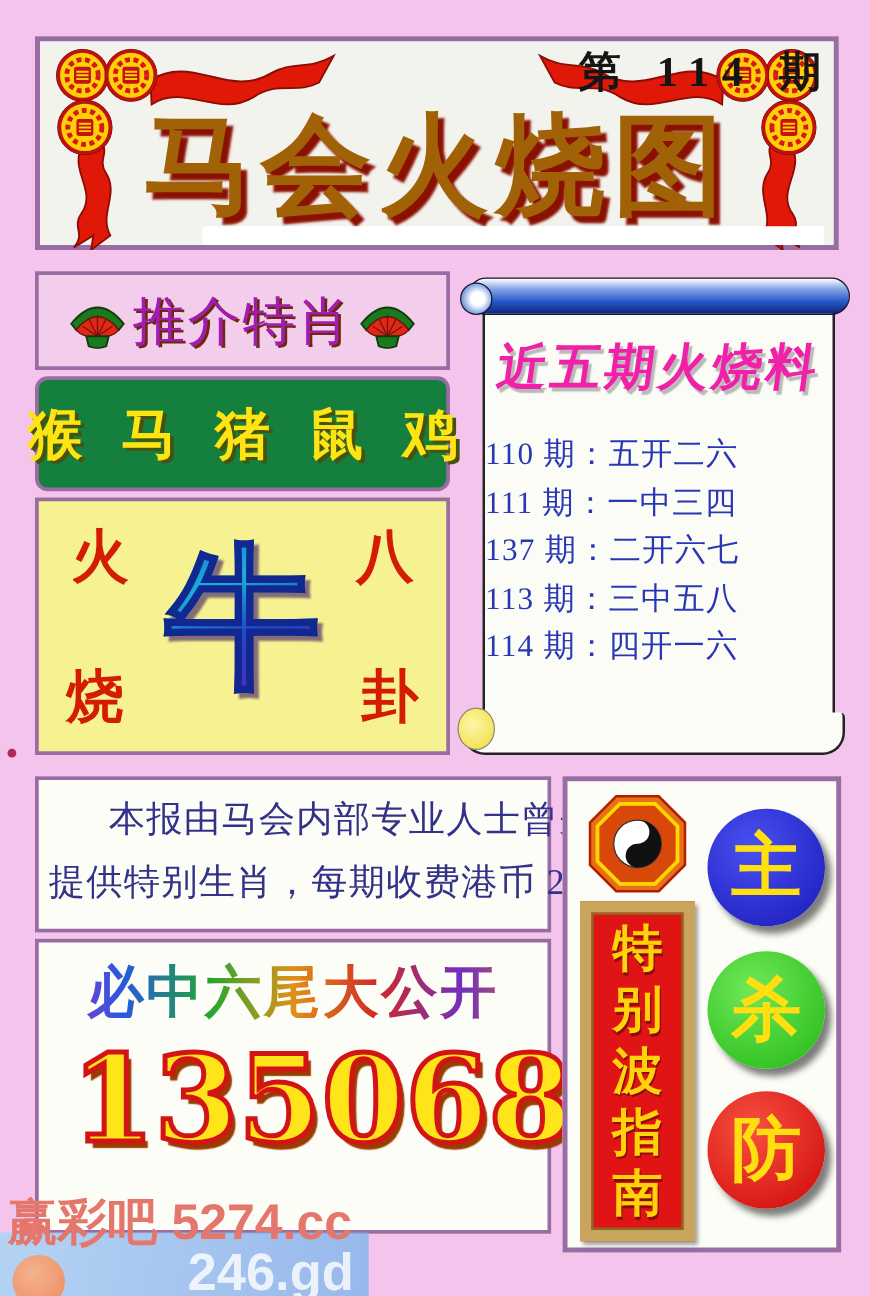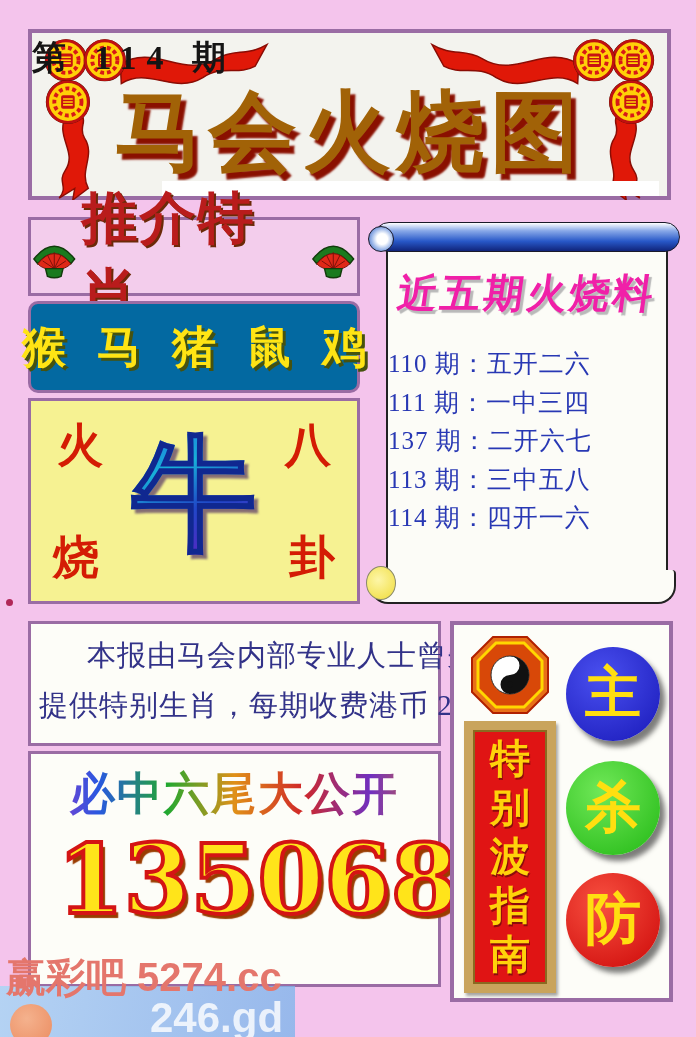--- a/index.html
+++ b/index.html
@@ -2,33 +2,33 @@
 <html><head>
 <meta charset="utf-8">
 <style>
   html,body{margin:0;padding:0;}
   body{background:#d8d8d8;font-family:"Liberation Serif","DejaVu Serif",serif;}
   #stage{position:relative;width:696px;height:1037px;background:#f4c4ec;overflow:hidden;}
   .box{position:absolute;border:3px solid #9a6ca4;background:#fdfdf8;box-sizing:border-box;}
 
   
   #header{left:28px;top:29px;width:643px;height:171px;border-width:4px;background:#f3f3ee;}
-  #issue{position:absolute;top:2px;left:0;width:100%;text-align:left;font-size:34px;font-weight:600;
+  #issue{position:absolute;top:2px;left:0;width:100%;text-align:right;font-size:34px;font-weight:600;
          letter-spacing:10px;color:#151515;}
   #main-title{position:absolute;top:40px;left:0;width:100%;text-align:center;font-size:88px;font-weight:bold;
          color:#a16207;letter-spacing:6px;text-shadow:5px 6px 2px #8a1000;white-space:nowrap;}
   .deco{position:absolute;top:2px;width:260px;height:165px;}
   .deco.left{left:2px;} .deco.right{right:2px;transform:scaleX(-1);}
   #header-strip{position:absolute;left:130px;right:8px;bottom:0;height:15px;background:#ffffff;}
 
   
   #box-recommend{left:28px;top:217px;width:332px;height:79px;background:#f3cdec;
       display:flex;align-items:center;justify-content:center;gap:4px;}
-  #recommend-label{font-size:56px;font-weight:bold;color:#b91c1c;text-shadow:2px 2px 0 #6b2a08;letter-spacing:2px;}
-  #box-zodiac{left:28px;top:301px;width:332px;height:92px;background:#0369a1;border-radius:10px;
+  #recommend-label{font-size:42px;font-weight:normal;color:#a21caf;text-shadow:2px 2px 0 #6b2a08;letter-spacing:2px;}
+  #box-zodiac{left:28px;top:301px;width:332px;height:92px;background:#15803d;border-radius:10px;
       display:flex;align-items:center;justify-content:center;}
   #zodiac-row{font-size:44px;font-weight:bold;color:#ffe414;text-shadow:3px 3px 0 #46520e;
       letter-spacing:10px;padding-left:10px;white-space:nowrap;}
   #box-fire{left:28px;top:398px;width:332px;height:206px;background:#f6f292;}
   .fire-corner{position:absolute;font-size:46px;font-weight:bold;color:#d41c04;}
   .fc-tl{left:26px;top:14px;} .fc-bl{left:22px;bottom:12px;}
   .fc-tr{right:26px;top:14px;} .fc-br{right:22px;bottom:12px;}
   #fire-center{position:absolute;left:0;top:50%;width:100%;transform:translateY(-54%);text-align:center;
       font-size:124px;font-weight:bold;line-height:1;
       background:linear-gradient(160deg,#2060e0 10%,#18b0d8 35%,#2048c8 55%,#6020c0 80%,#c02080 95%);

